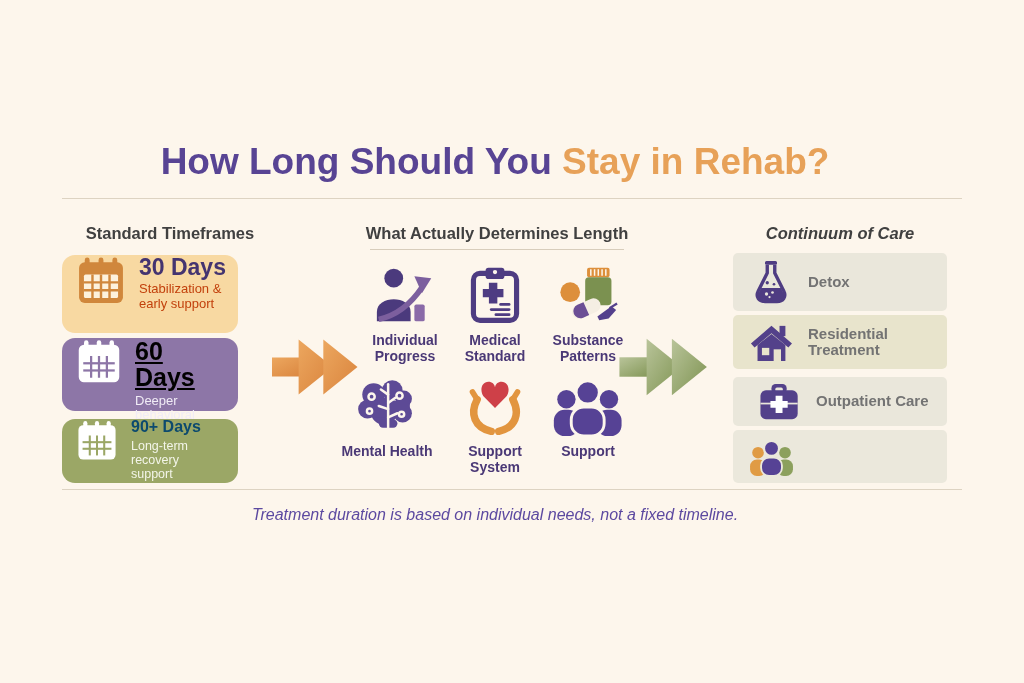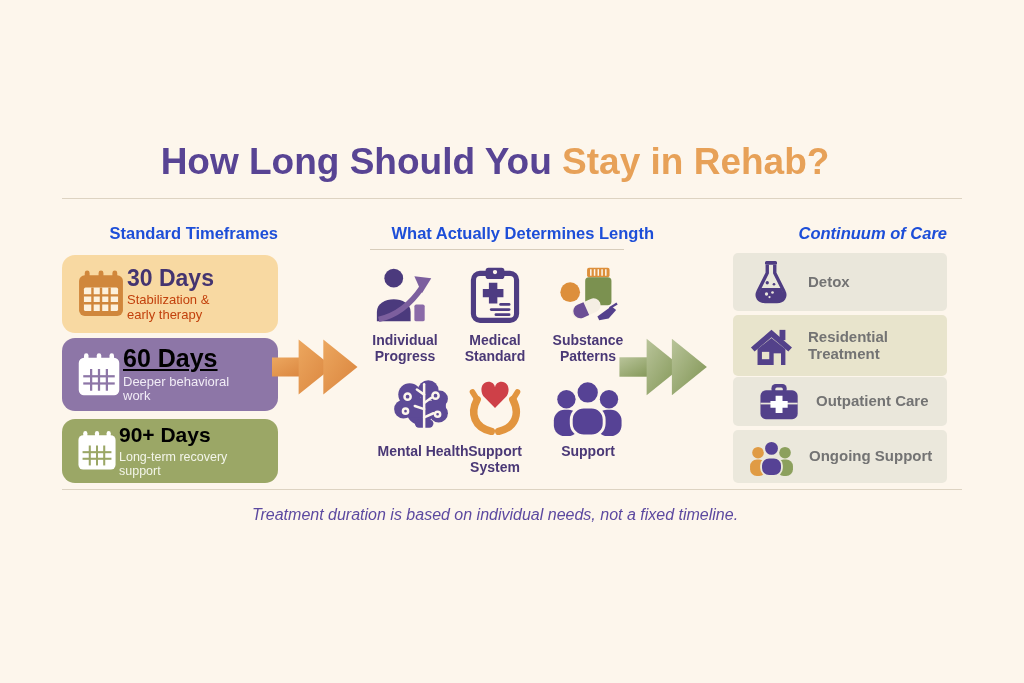--- a/index.html
+++ b/index.html
@@ -13,40 +13,40 @@
 
   
   .title{left:0;top:141px;width:990px;text-align:center;font-size:37px;font-weight:bold;letter-spacing:0;}
   .title .main{color:#584494;}
   .title .accent{color:#e7a158;}
   .rule{height:1px;background:#ddd3c2;}
   .rule-top{left:62px;top:198px;width:900px;}
   .rule-bottom{left:62px;top:489px;width:900px;}
 
   
-  .col-heading{font-size:16.5px;font-weight:bold;color:#1d4ed8;text-align:right;}
+  .col-heading{font-size:16.5px;font-weight:bold;color:#404040;text-align:center;}
   .heading-left{left:62px;top:224px;width:216px;}
   .heading-mid{left:340px;top:224px;width:314px;}
   .heading-right{left:733px;top:224px;width:214px;font-style:italic;}
   .mid-underline{left:370px;top:249px;width:254px;height:1px;background:#d8cdbb;}
 
   
-  .tf-card{left:62px;width:216px;border-radius:13px;display:flex;align-items:center;padding:0 10px 0 13px;box-sizing:border-box;}
+  .tf-card{left:62px;width:176px;border-radius:13px;display:flex;align-items:flex-start;padding:0 10px 0 13px;box-sizing:border-box;gap:12px;}
   .tf-30{top:255px;height:78px;background:#f8d9a2;}
   .tf-60{top:338px;height:73px;background:#8d76a7;}
   .tf-90{top:419px;height:64px;background:#9ba766;}
   .tf-icon{flex:0 0 auto;display:flex;align-items:center;}
   .tf-30 .tf-icon svg{width:52px;height:52px;}
   .tf-60 .tf-icon svg{width:48px;height:48px;}
   .tf-90 .tf-icon svg{width:44px;height:44px;}
   .tf-text{display:flex;flex-direction:column;justify-content:center;}
   .tf-title{font-weight:bold;line-height:1.05;}
   .tf-30 .tf-title{font-size:23px;color:#443470;}
   .tf-60 .tf-title{font-size:25px;color:#000000;text-decoration:underline;}
-  .tf-90 .tf-title{font-size:21px;color:#000000;}
+  .tf-90 .tf-title{font-size:16px;color:#0c4a6e;}
   .tf-sub{line-height:1.12;margin-top:3px;}
   .tf-30 .tf-sub{font-size:13px;color:#c2410c;}
   .tf-60 .tf-sub{font-size:13px;color:#f1ecf6;}
   .tf-90 .tf-sub{font-size:12.5px;color:#f3f5e9;}
   .tf-sub span{display:block;}
 
   
   .cal-30 .ring,.cal-30 .frame{fill:#d0873c;}
   .cal-30 .cells{fill:#fdf1dc;}
   .cal-30 .lines{stroke:#d0873c;}
@@ -60,26 +60,26 @@
   .arrow-green{left:618px;top:333px;width:100px;height:68px;}
   .arrow-orange svg,.arrow-green svg{width:100%;height:100%;}
 
   
   .factor{width:110px;text-align:center;}
   .factor .ficon{height:62px;display:flex;align-items:center;justify-content:center;}
   .factor .ficon svg{height:60px;}
   .factor .flabel{margin-top:6px;font-size:14px;font-weight:bold;color:#4a3876;line-height:1.15;}
   .factor .flabel span{display:block;}
   .f-r1c1{left:350px;top:264px;} .f-r1c2{left:440px;top:264px;} .f-r1c3{left:533px;top:264px;}
-  .f-r2c1{left:368px;top:375px;} .f-r2c2{left:440px;top:375px;} .f-r2c3{left:533px;top:375px;}
+  .f-r2c1{left:332px;top:375px;} .f-r2c2{left:440px;top:375px;} .f-r2c3{left:533px;top:375px;}
 
   
   .cc-card{left:733px;width:214px;border-radius:5px;display:flex;align-items:center;padding:0 6px 0 14px;box-sizing:border-box;gap:13px;}
   .cc-1{top:253px;height:58px;background:#eae7db;}
-  .cc-2{top:315px;height:61px;background:#e8e4cc;}
+  .cc-2{top:315px;height:54px;background:#e8e4cc;}
   .cc-3{top:377px;height:49px;background:#eae7db;padding-left:22px;}
   .cc-4{top:430px;height:53px;background:#ebe8dc;}
   .cc-icon{flex:0 0 48px;display:flex;align-items:center;justify-content:center;}
   .cc-1 .cc-icon svg{height:48px;} .cc-2 .cc-icon svg{height:44px;}
   .cc-3 .cc-icon svg{height:40px;} .cc-4 .cc-icon svg{height:38px;}
   .cc-label{font-size:15px;font-weight:bold;color:#737373;line-height:1.1;}
   .cc-label span{display:block;}
 
   
   .footer-note{left:0;top:506px;width:990px;text-align:center;font-style:italic;font-size:16px;color:#5c49a0;}
@@ -109,21 +109,21 @@
         <line x1="21.5" y1="24" x2="21.5" y2="53"></line>
           <line x1="32" y1="24" x2="32" y2="53"></line>
           <line x1="42.5" y1="24" x2="42.5" y2="53"></line>
       </g>
     </svg>
   </div>
   <div class="tf-text">
     <div class="tf-title">30 Days</div>
     <div class="tf-sub">
       <span>Stabilization &amp;</span>
-      <span>early therapy</span>
+      <span>early support</span>
     </div>
   </div>
 </div>
 
 <div class="abs tf-card tf-60">
   <div class="tf-icon">
     <svg class="cal-60" viewBox="0 0 64 64">
       <rect class="ring" x="12" y="3" width="6" height="14" rx="3"></rect>
       <rect class="ring" x="29" y="3" width="6" height="14" rx="3"></rect>
       <rect class="ring" x="46" y="3" width="6" height="14" rx="3"></rect>
@@ -397,20 +397,16 @@
   <div class="cc-icon">
     <svg viewBox="0 0 80 62">
       <circle cx="18" cy="24" r="9.5" fill="#e09b44"></circle>
         <rect x="5" y="35" width="26" height="27" rx="11" fill="#e09b44"></rect>
       <circle cx="62" cy="24" r="9.5" fill="#8ca05d"></circle>
         <rect x="49" y="35" width="26" height="27" rx="11" fill="#8ca05d"></rect>
       <circle cx="40" cy="17" r="12" fill="#564295" stroke="#ebe8dc" stroke-width="3"></circle>
       <rect x="23" y="32" width="34" height="30" rx="13" fill="#564295" stroke="#ebe8dc" stroke-width="3"></rect>
     </svg>
   </div>
-  <div class="cc-label">
-    <span>Ongoing Support</span>
-    <span></span>
-  </div>
 </div>
 
 <div class="abs rule rule-bottom"></div>
 <div class="abs footer-note">Treatment duration is based on individual needs, not a fixed timeline.</div>
 
 </body></html>

